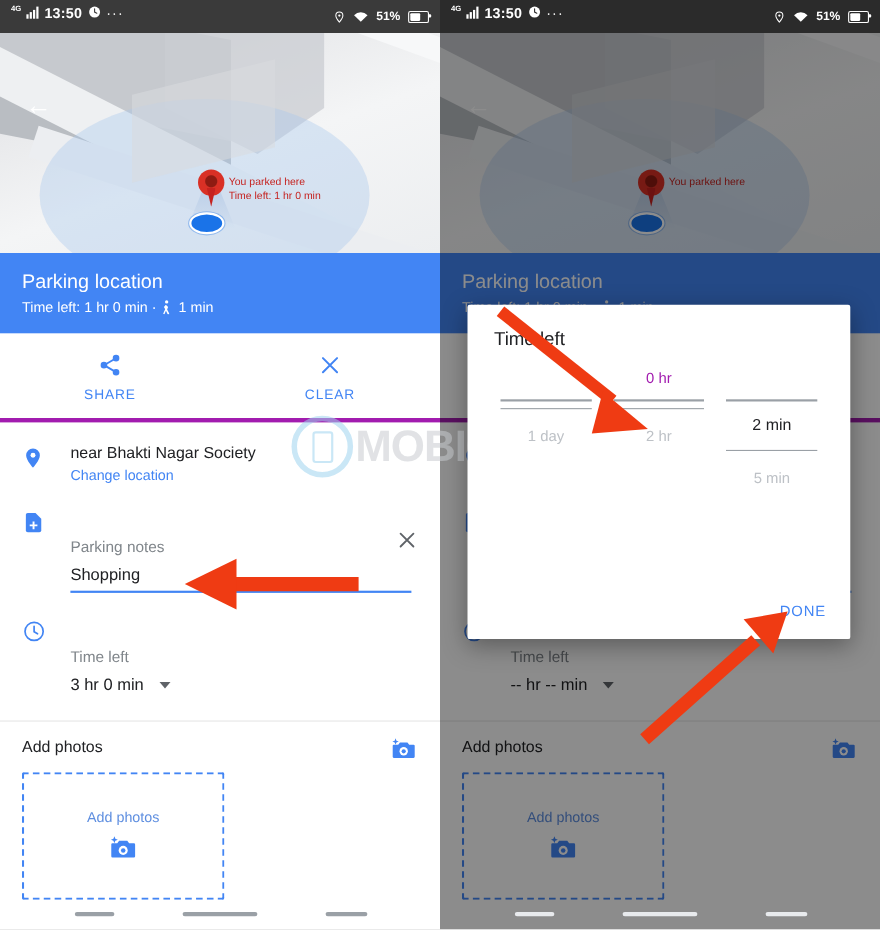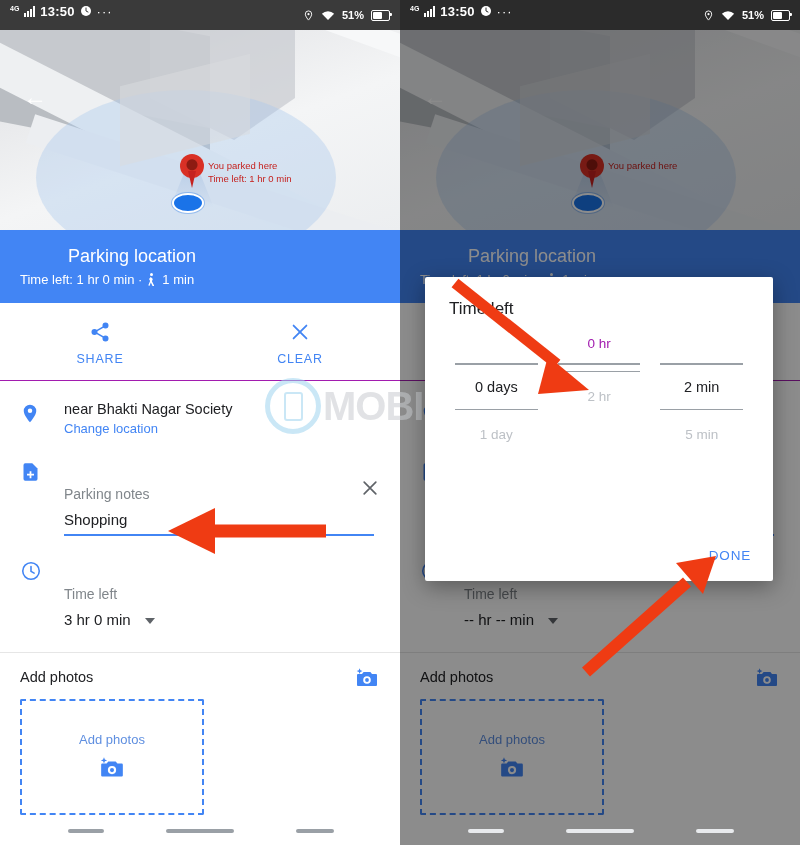--- a/index.html
+++ b/index.html
@@ -53,29 +53,29 @@
       clip-path:polygon(0 0,100% 0,50% 100%);}
   .dot{position:absolute;left:172px;top:163px;width:28px;height:16px;border-radius:50%;
        background:#1a73e8;border:2.5px solid #fff;box-shadow:0 0 0 1px rgba(26,115,232,.35);}
   .maplabel{position:absolute;left:208px;top:129px;color:#c5221f;font-size:9.5px;line-height:13px;
        white-space:nowrap;}
   .backbtn{position:absolute;left:20px;top:52px;width:30px;height:30px;color:#fff;font-size:24px;
        line-height:30px;text-align:center;}
 
   
   .bluebar{background:#4285f4;color:#fff;padding:14px 20px 16px;}
-  .bluebar .t1{font-size:18px;line-height:24px;margin-left:48px;}
+  .bluebar .t1{font-size:18px;line-height:24px;}
   .bluebar .t2{font-size:13px;margin-top:4px;display:flex;align-items:center;gap:5px;}
   .walk{display:inline-block;width:10px;height:13px;position:relative;}
   .walk:before{content:"";position:absolute;left:3px;top:0;width:3px;height:3px;border-radius:50%;background:#fff;}
   .walk:after{content:"";position:absolute;left:1px;top:4px;width:6px;height:9px;background:#fff;
      clip-path:polygon(40% 0,75% 22%,60% 48%,100% 100%,70% 100%,42% 62%,18% 100%,0 92%,30% 45%,12% 22%);}
 
   
-  .actions{display:flex;border-bottom:1px solid #a21caf;}
+  .actions{display:flex;border-bottom:4px solid #a21caf;}
   .action{flex:1;text-align:center;padding:16px 0 14px;}
   .action .ai{height:26px;display:flex;align-items:center;justify-content:center;}
   .action .al{font-size:12.5px;color:#4285f4;letter-spacing:.8px;margin-top:7px;}
 
   
   .row{display:flex;padding:14px 20px 0;}
   .row .ic{width:44px;flex:none;padding-top:2px;}
   .row .bd{flex:1;min-width:0;}
   .r-title{font-size:14.5px;color:#202124;line-height:20px;}
   .r-sub{font-size:13px;color:#4285f4;margin-top:2px;}
@@ -460,21 +460,20 @@
       <span class="n2" style="background:#e8eaed;"></span>
       <span class="n3" style="background:#e8eaed;"></span>
     </div>
 
     <div class="dialog">
       <div class="dlg-title">Time left</div>
       <div class="cols">
         <div class="col">
           <div class="c-ghost"></div>
           <div class="c-rule"></div>
-          <div class="c-main">0 days</div>
           <div class="c-rule"></div>
           <div class="c-next">1 day</div>
         </div>
         <div class="col">
           <div class="c-ghost">0 hr</div>
           <div class="c-rule"></div>
           <div class="c-rule"></div>
           <div class="c-next">2 hr</div>
         </div>
         <div class="col">

